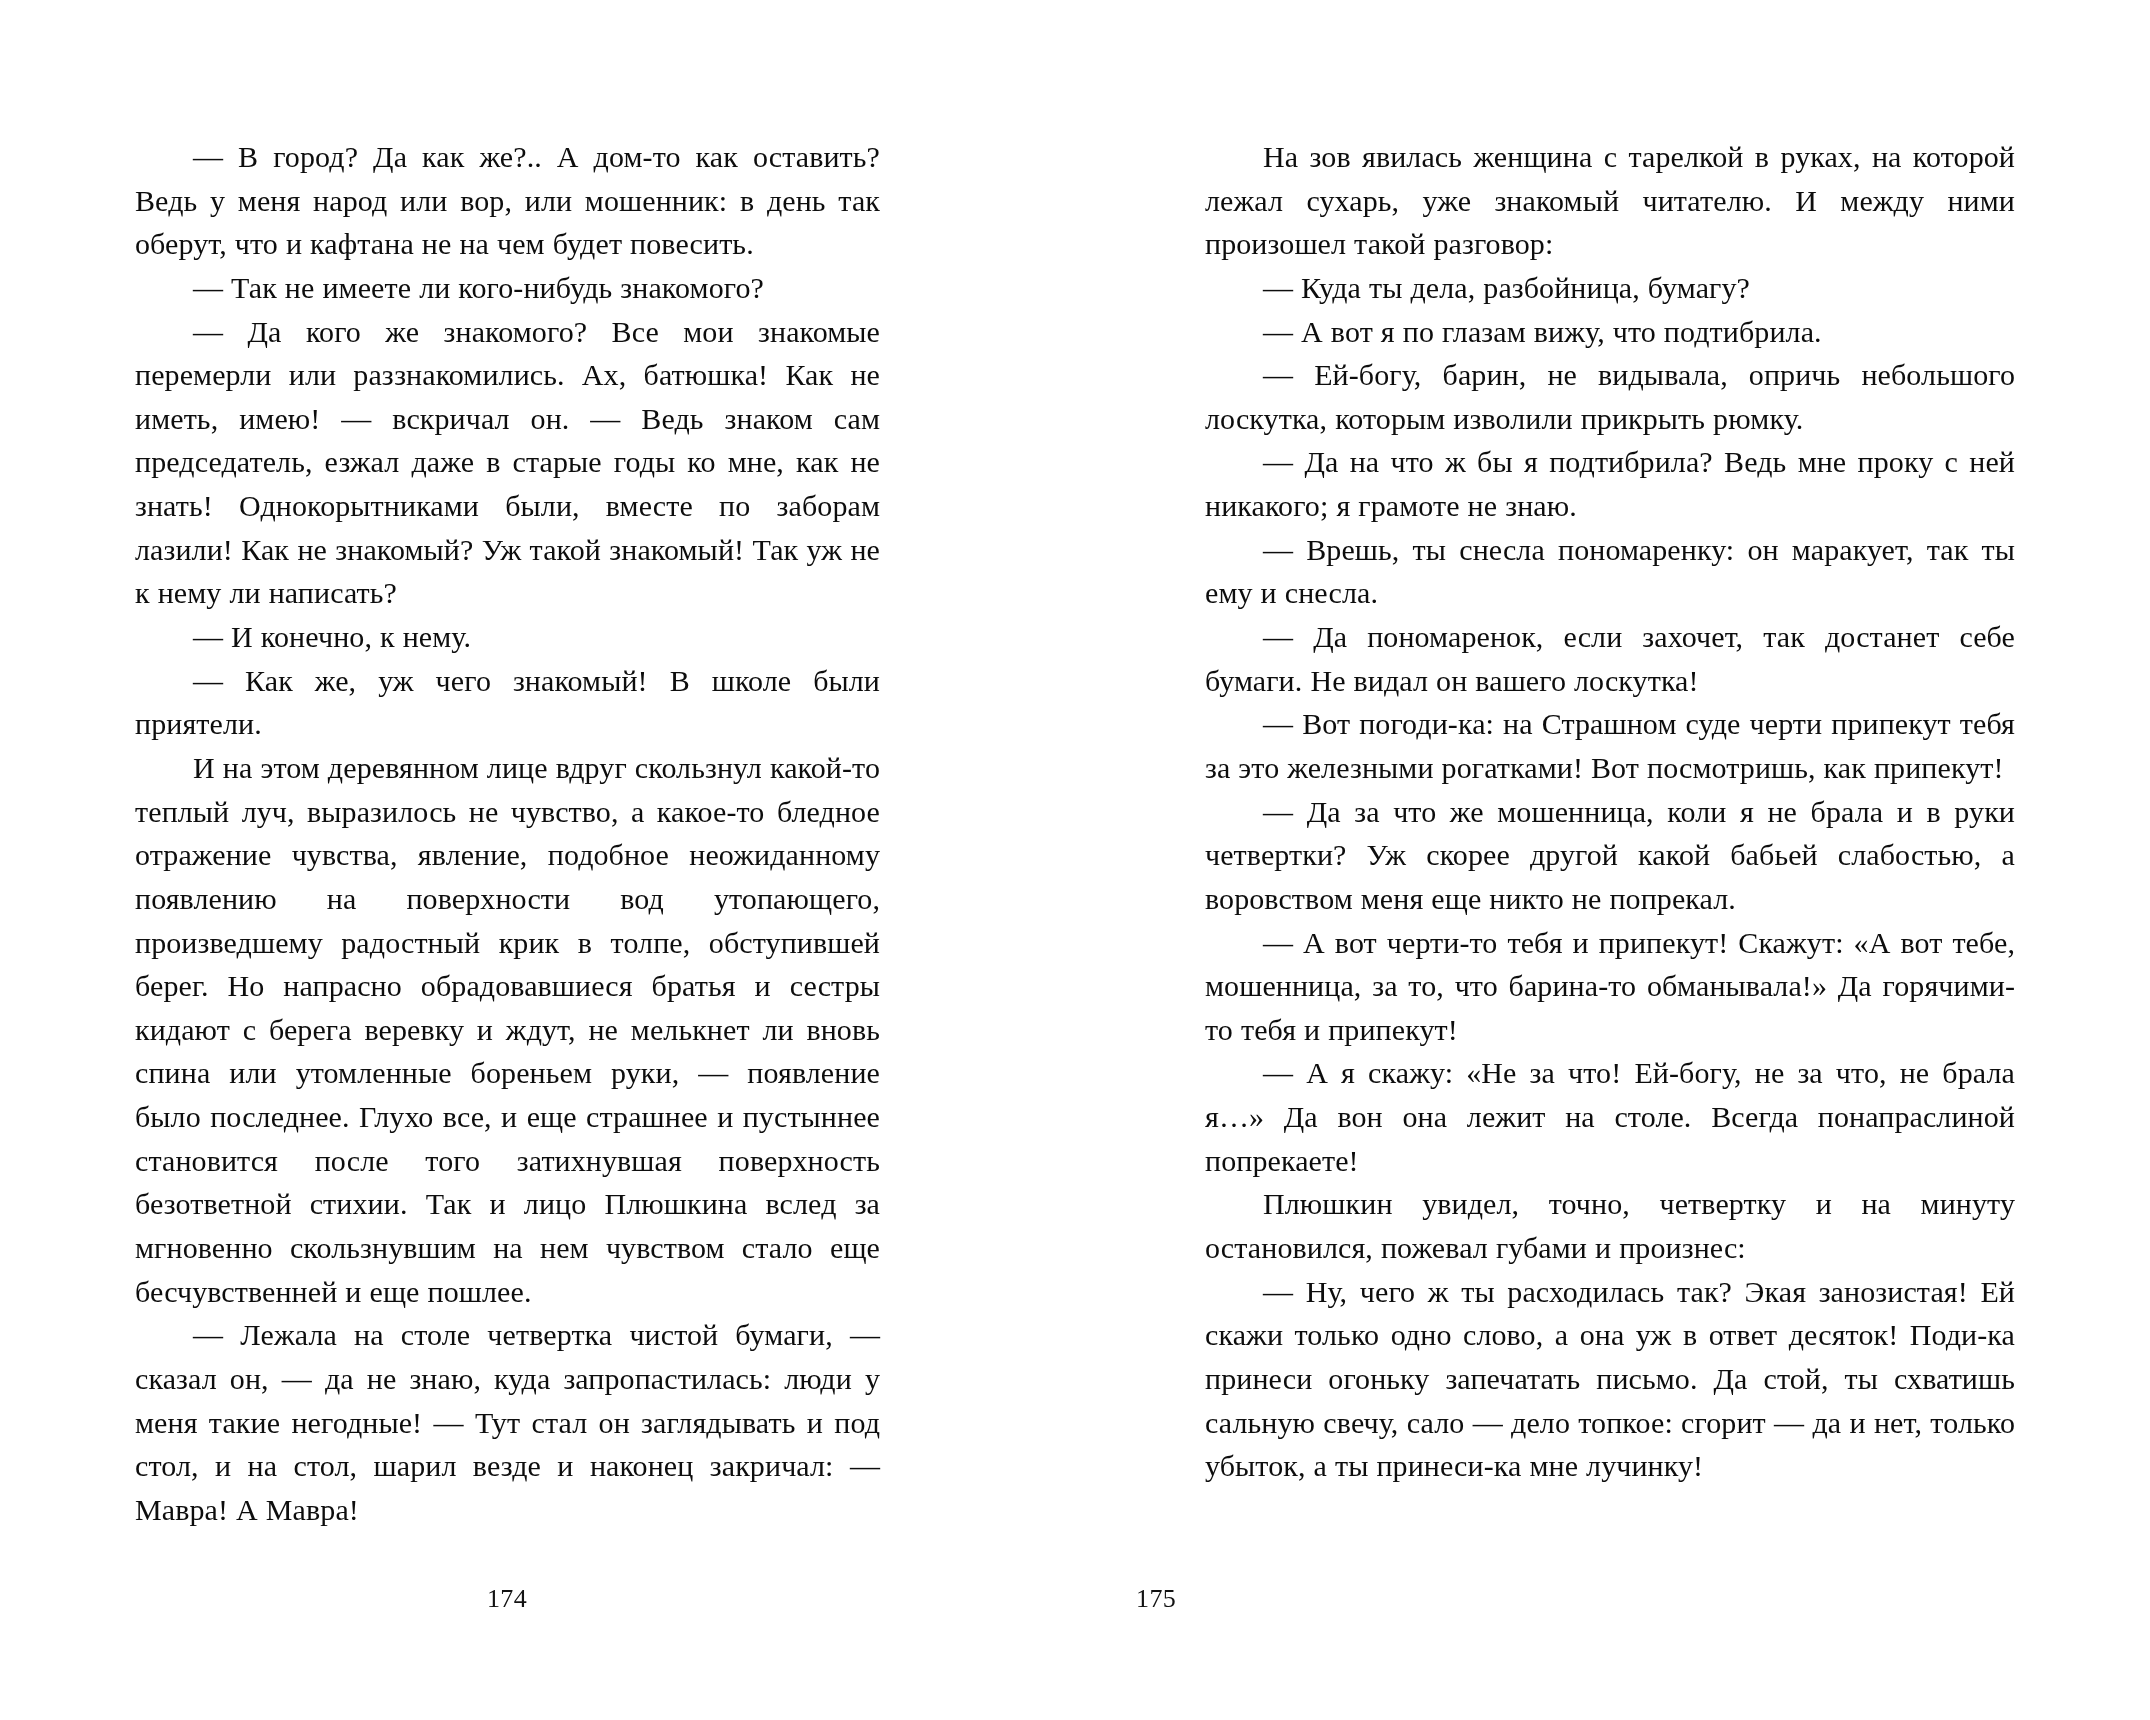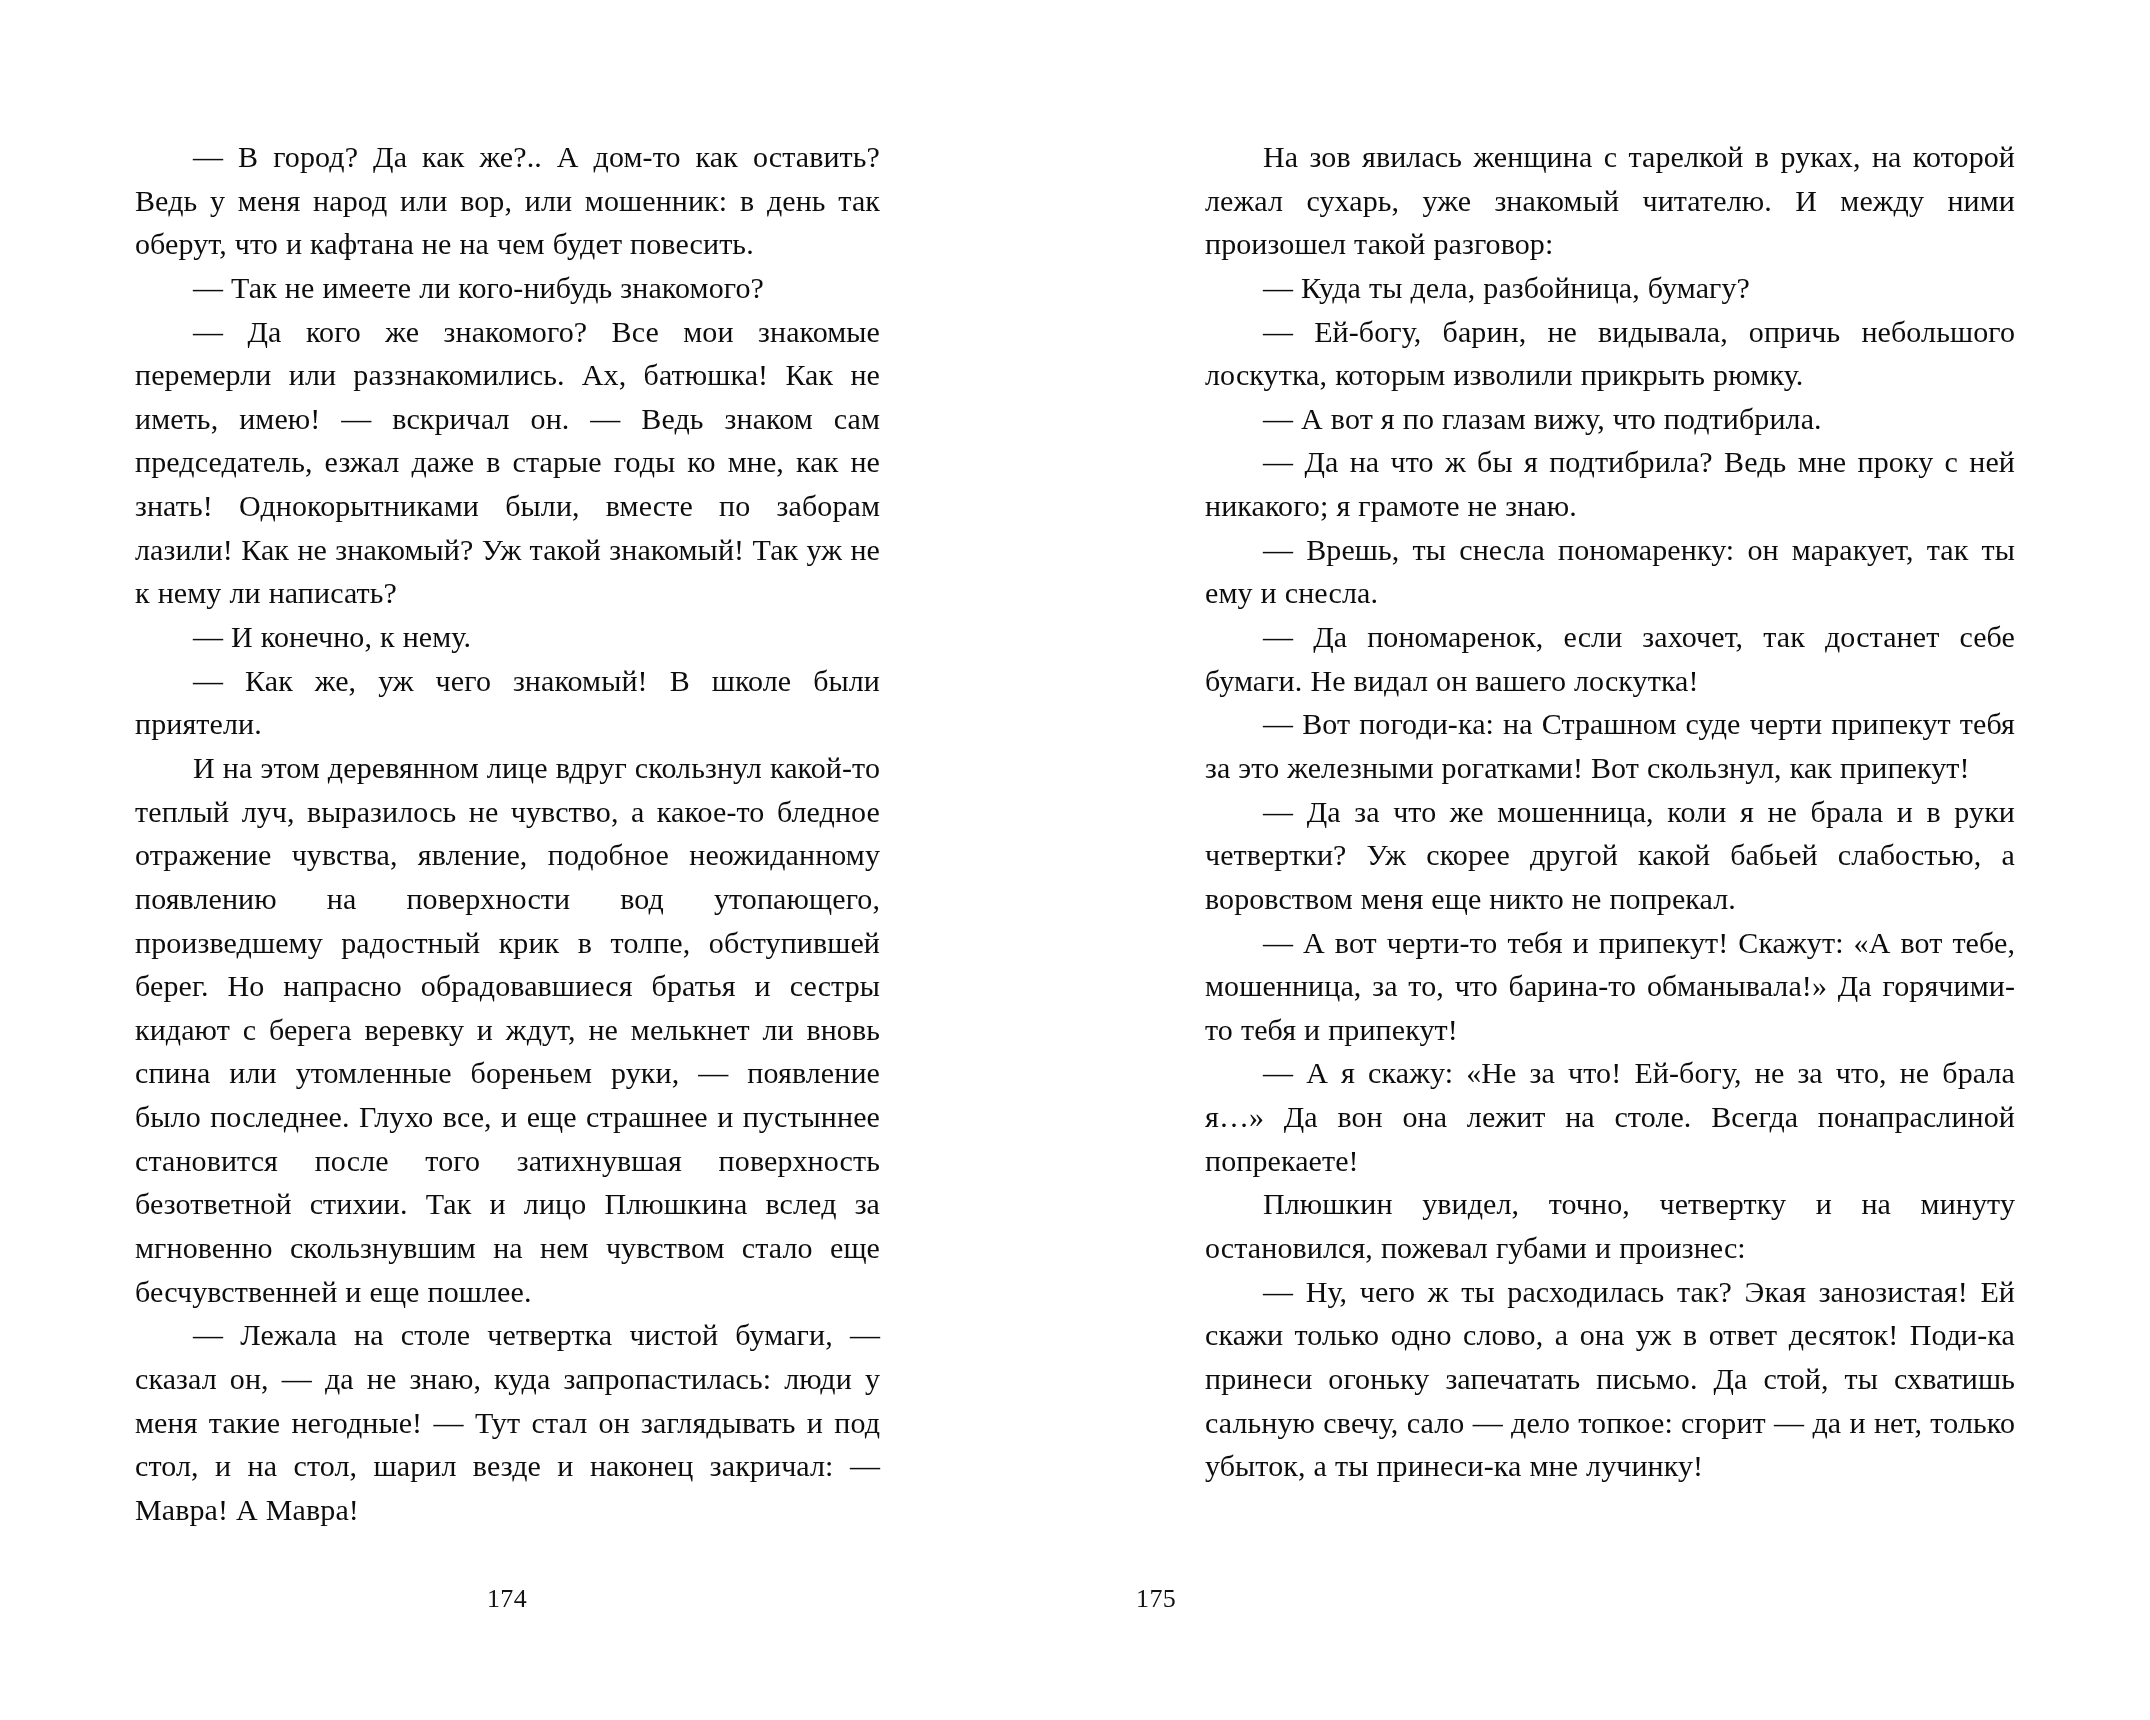--- a/index.html
+++ b/index.html
@@ -99,26 +99,26 @@
     </div>
     <div class="folio folio-left">174</div>
   </div>
 
   <div class="gutter"></div>
 
   <div class="page page-right">
     <div class="textblock">
       <p>На зов явилась женщина с тарелкой в руках, на которой лежал сухарь, уже знакомый читателю. И между ними произошел такой разговор:</p>
       <p>— Куда ты дела, разбойница, бумагу?</p>
+      <p>— А вот я по глазам вижу, что подтибрила.</p>
       <p>— Ей-богу, барин, не видывала, опричь небольшого лоскутка, которым изволили прикрыть рюмку.</p>
-      <p>— А вот я по глазам вижу, что подтибрила.</p>
       <p>— Да на что ж бы я подтибрила? Ведь мне проку с ней никакого; я грамоте не знаю.</p>
       <p>— Врешь, ты снесла пономаренку: он маракует, так ты ему и снесла.</p>
       <p>— Да пономаренок, если захочет, так достанет себе бумаги. Не видал он вашего лоскутка!</p>
-      <p>— Вот погоди-ка: на Страшном суде черти припекут тебя за это железными рогатками! Вот скользнул, как припекут!</p>
+      <p>— Вот погоди-ка: на Страшном суде черти припекут тебя за это железными рогатками! Вот посмотришь, как припекут!</p>
       <p>— Да за что же мошенница, коли я не брала и в руки четвертки? Уж скорее другой какой бабьей слабостью, а воровством меня еще никто не попрекал.</p>
       <p>— А вот черти-то тебя и припекут! Скажут: «А вот тебе, мошенница, за то, что барина-то обманывала!» Да горячими-то тебя и припекут!</p>
       <p>— А я скажу: «Не за что! Ей-богу, не за что, не брала я…» Да вон она лежит на столе. Всегда понапраслиной попрекаете!</p>
       <p>Плюшкин увидел, точно, четвертку и на минуту остановился, пожевал губами и произнес:</p>
       <p>— Ну, чего ж ты расходилась так? Экая занозистая! Ей скажи только одно слово, а она уж в ответ десяток! Поди-ка принеси огоньку запечатать письмо. Да стой, ты схватишь сальную свечу, сало — дело топкое: сгорит — да и нет, только убыток, а ты принеси-ка мне лучинку!</p>
     </div>
     <div class="folio folio-right">175</div>
   </div>
 
 </div>

